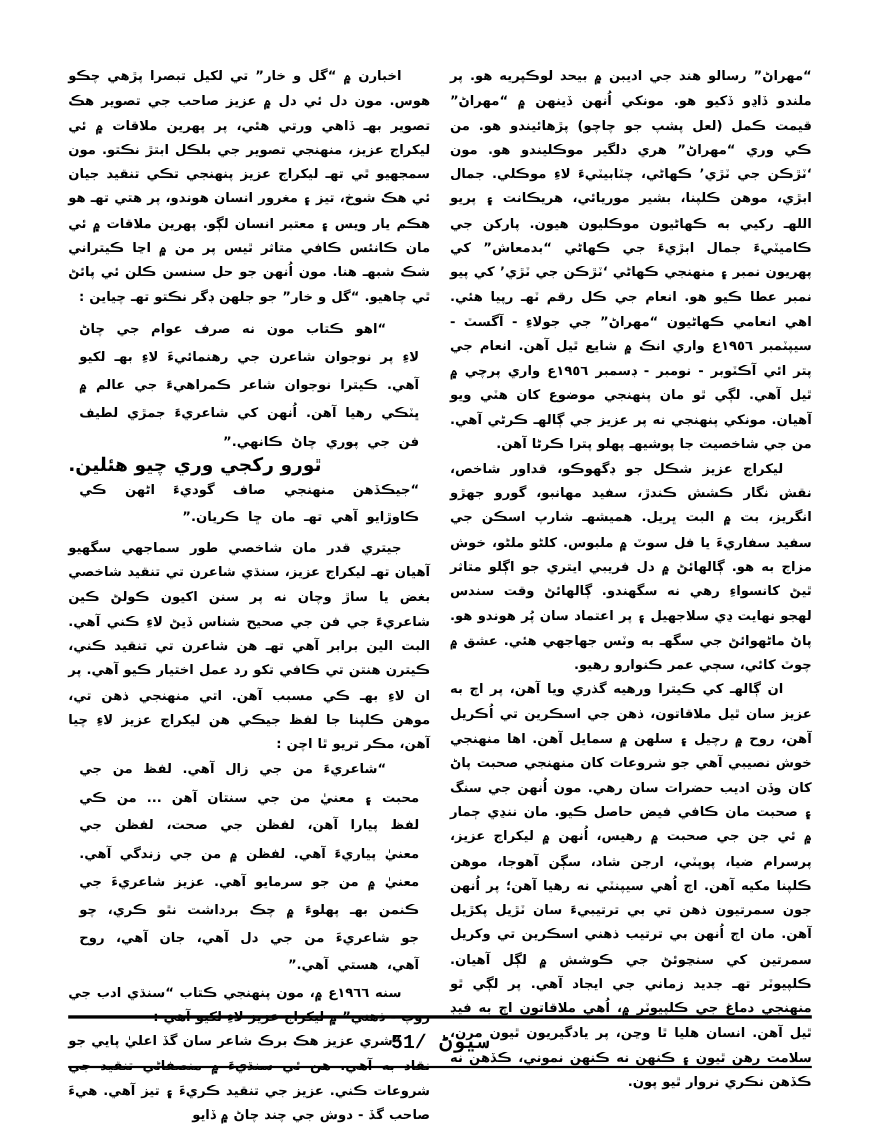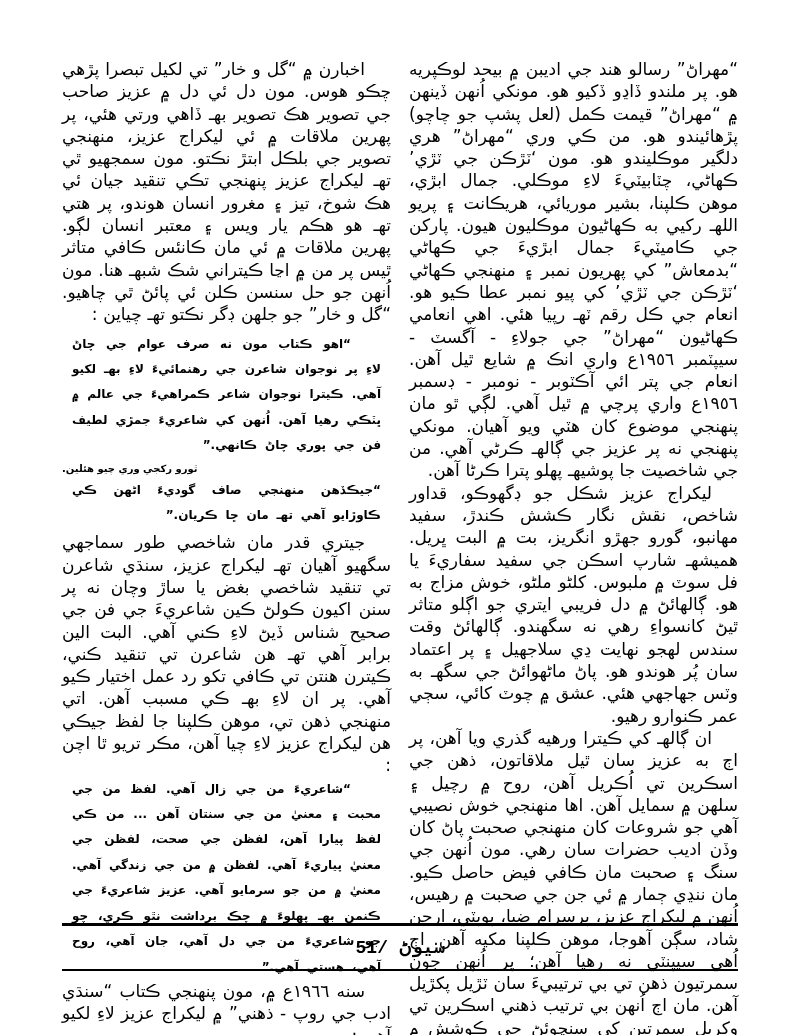--- a/index.html
+++ b/index.html
@@ -45,23 +45,23 @@
     text-align: justify;
     text-align-last: right;
   }
 
   .col.left-col { }
   .col.right-col { }
 
   p.para {
     margin: 0;
     padding: 0;
-    font-size: 17px;
+    font-size: 12px;
     line-height: 22.3px;
-    font-weight: 400;
+    font-weight: 700;
     letter-spacing: -0.1px;
     word-spacing: 0.4px;
     text-align: justify;
     text-align-last: right;
     direction: rtl;
     unicode-bidi: isolate;
   }
 
   p.para.indent {
     text-indent: 26px;
@@ -83,21 +83,21 @@
   }
 
   p.quote.q-indent {
     text-indent: 30px;
   }
 
   
   p.lead {
     margin: 0;
     padding: 0;
-    font-size: 10px;
+    font-size: 17px;
     line-height: 19px;
     font-weight: 700;
     text-align: left;
     text-align-last: left;
     direction: rtl;
     unicode-bidi: isolate;
   }
 
   .spacer-sm { height: 3px; }
   .spacer-md { height: 6px; }

